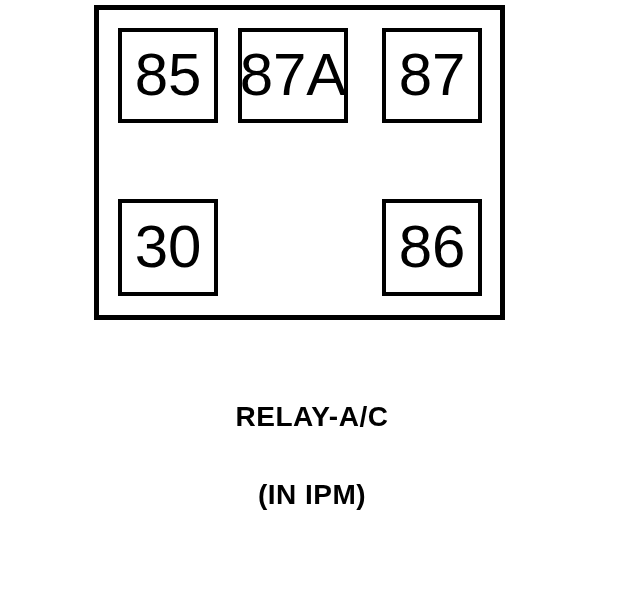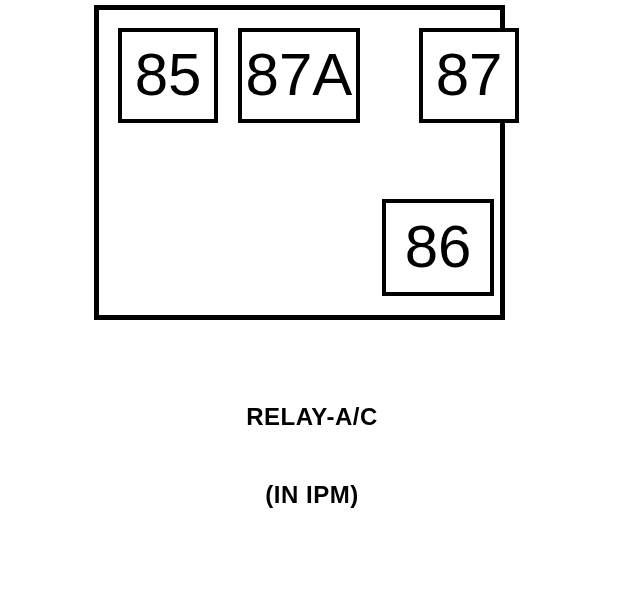--- a/index.html
+++ b/index.html
@@ -55,38 +55,38 @@
     letter-spacing: 0px;
     color: #000000;
     white-space: nowrap;
     
     position: relative;
     top: -1px;
   }
 
   
   #terminal-85  { left: 118px; top: 28px;  width: 100px; height: 95px; }
-  #terminal-87a { left: 238px; top: 28px;  width: 122px; height: 95px; }
-  #terminal-87  { left: 382px; top: 28px;  width: 100px; height: 95px; margin-left: 37px; }
+  #terminal-87a { left: 238px; top: 28px;  width: 110px; height: 95px; }
+  #terminal-87  { left: 382px; top: 28px;  width: 100px; height: 95px; }
   #terminal-30  { left: 118px; top: 199px; width: 100px; height: 97px; }
-  #terminal-86  { left: 382px; top: 199px; width: 112px; height: 97px; }
+  #terminal-86  { left: 382px; top: 199px; width: 100px; height: 97px; }
 
   
   #relay-caption {
     position: absolute;
     left: 0;
     top: 378px;
     width: 624px;
     text-align: center;
   }
 
   .caption-line {
     font-family: "Liberation Sans", sans-serif;
     font-weight: bold;
-    font-size: 24px;
+    font-size: 28px;
     line-height: 78px;
     letter-spacing: 0.5px;
     color: #000000;
     white-space: nowrap;
     text-align: center;
   }
 </style>
 </head>
 <body>
 
@@ -99,20 +99,23 @@
   </div>
 
   <div class="terminal" id="terminal-87a">
     <span class="terminal-label">87A</span>
   </div>
 
   <div class="terminal" id="terminal-87">
     <span class="terminal-label">87</span>
   </div>
 
+  <div class="terminal" id="terminal-30">
+    <span class="terminal-label">30</span>
+  </div>
 
   <div class="terminal" id="terminal-86">
     <span class="terminal-label">86</span>
   </div>
 
 </div>
 
 <div id="relay-caption">
   <div class="caption-line">RELAY-A/C</div>
   <div class="caption-line">(IN IPM)</div>

